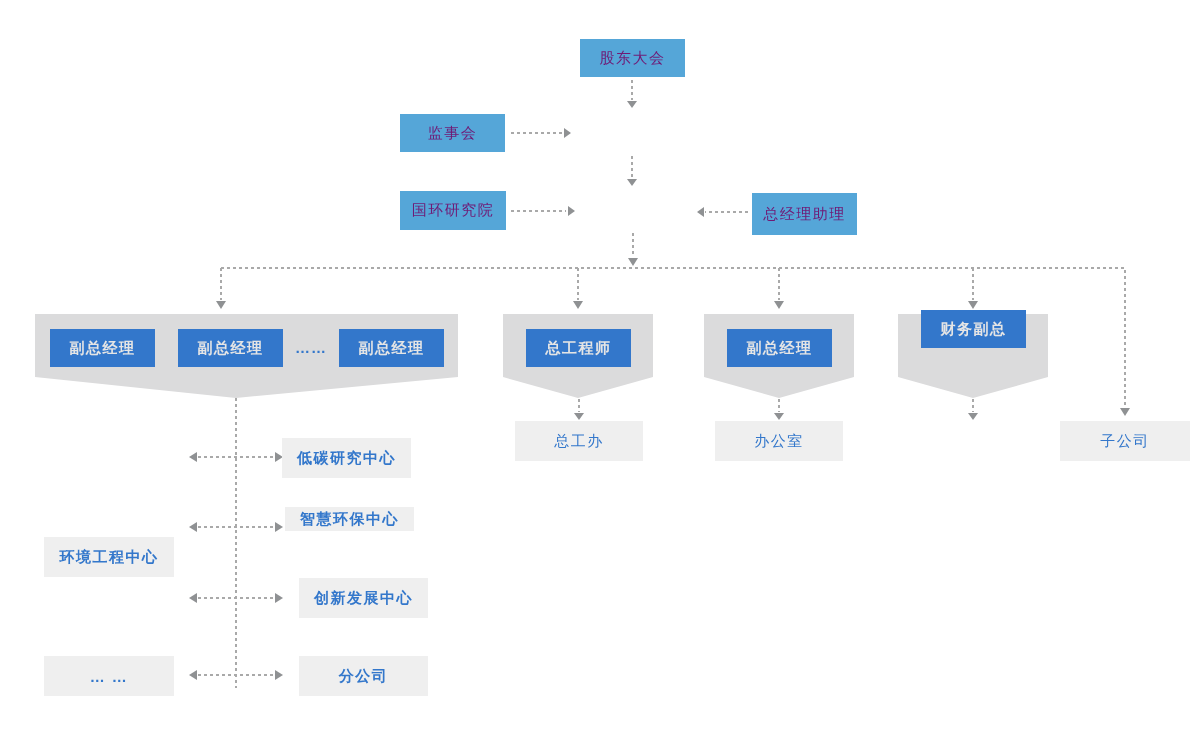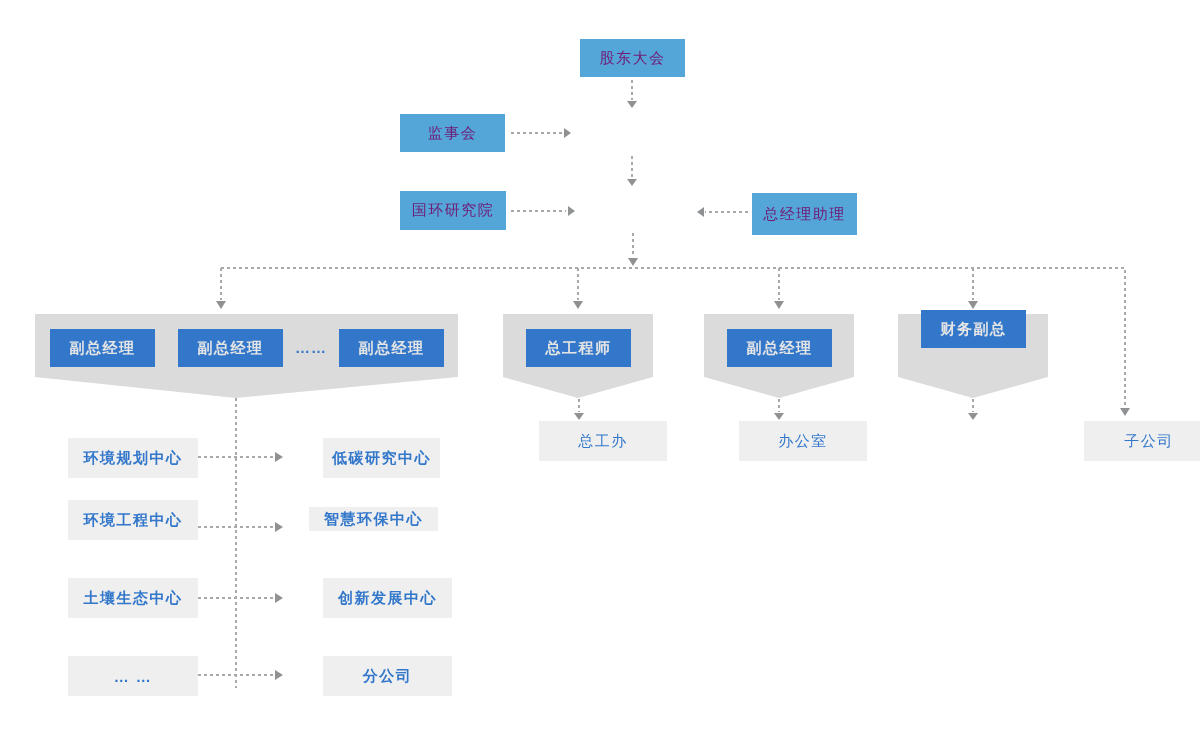--- a/index.html
+++ b/index.html
@@ -6,21 +6,21 @@
   #stage{
     position:relative;width:1200px;height:751px;background:#ffffff;overflow:hidden;
     font-family:"Liberation Sans","DejaVu Sans",sans-serif;
   }
   .box{
     position:absolute;display:flex;align-items:center;justify-content:center;
     font-size:15px;letter-spacing:1.5px;box-sizing:border-box;white-space:nowrap;
   }
   .blue{background:#55a6d8;color:#701a75;font-weight:normal;}
   .dkblue{background:#3377cb;color:#e5e5e5;font-weight:bold;}
-  .grybox{background:#efefef;color:#3377cb;font-weight:bold;margin-left:24px;}
+  .grybox{background:#efefef;color:#3377cb;font-weight:bold;}
   .grybox.normal{font-weight:normal;}
   .banner{position:absolute;background:#dbdbdc;}
   .banner.pointed{clip-path:polygon(0 0,100% 0,100% 75%,50% 100%,0 75%);}
   .banner.pointed-off{clip-path:polygon(0 0,100% 0,100% 75%,47.5% 100%,0 75%);}
   .ellipsis-label{
     position:absolute;color:#3377cb;font-weight:bold;font-size:15px;letter-spacing:1px;
     display:flex;align-items:center;justify-content:center;white-space:nowrap;
   }
   svg{position:absolute;left:0;top:0;pointer-events:none;}
   svg line, svg polyline{stroke:#a9a9a9;stroke-width:2;fill:none;stroke-dasharray:3 3;}
@@ -141,23 +141,21 @@
   <div class="banner pointed" style="left:704px;top:314px;width:150px;height:84px"></div>
   <div class="box dkblue" style="left:727px;top:329px;width:105px;height:38px">副总经理</div>
 
   <div class="banner pointed" style="left:898px;top:314px;width:150px;height:84px"></div>
   <div class="box dkblue" style="left:921px;top:310px;width:105px;height:38px">财务副总</div>
 
   <div class="box grybox normal" style="left:515px;top:421px;width:128px;height:40px">总工办</div>
   <div class="box grybox normal" style="left:715px;top:421px;width:128px;height:40px">办公室</div>
   <div class="box grybox normal" style="left:1060px;top:421px;width:130px;height:40px">子公司</div>
 
-  <div class="box grybox" style="left:44px;top:438px;width:130px;height:40px">环境规划中心</div>
-  <div class="box grybox" style="left:44px;top:500px;width:130px;height:40px">环境工程中心</div>
-  <div class="box grybox" style="left:44px;top:578px;width:130px;height:40px">土壤生态中心</div>
+  <div class="box grybox" style="left:44px;top:537px;width:130px;height:40px">环境工程中心</div>
   <div class="box grybox" style="left:44px;top:656px;width:130px;height:40px">… …</div>
 
-  <div class="box grybox" style="left:299px;top:438px;width:117px;height:40px">低碳研究中心</div>
+  <div class="box grybox" style="left:282px;top:438px;width:129px;height:40px">低碳研究中心</div>
   <div class="box grybox" style="left:285px;top:507px;width:129px;height:24px">智慧环保中心</div>
   <div class="box grybox" style="left:299px;top:578px;width:129px;height:40px">创新发展中心</div>
   <div class="box grybox" style="left:299px;top:656px;width:129px;height:40px">分公司</div>
 
 </div>
 
 </body></html>

